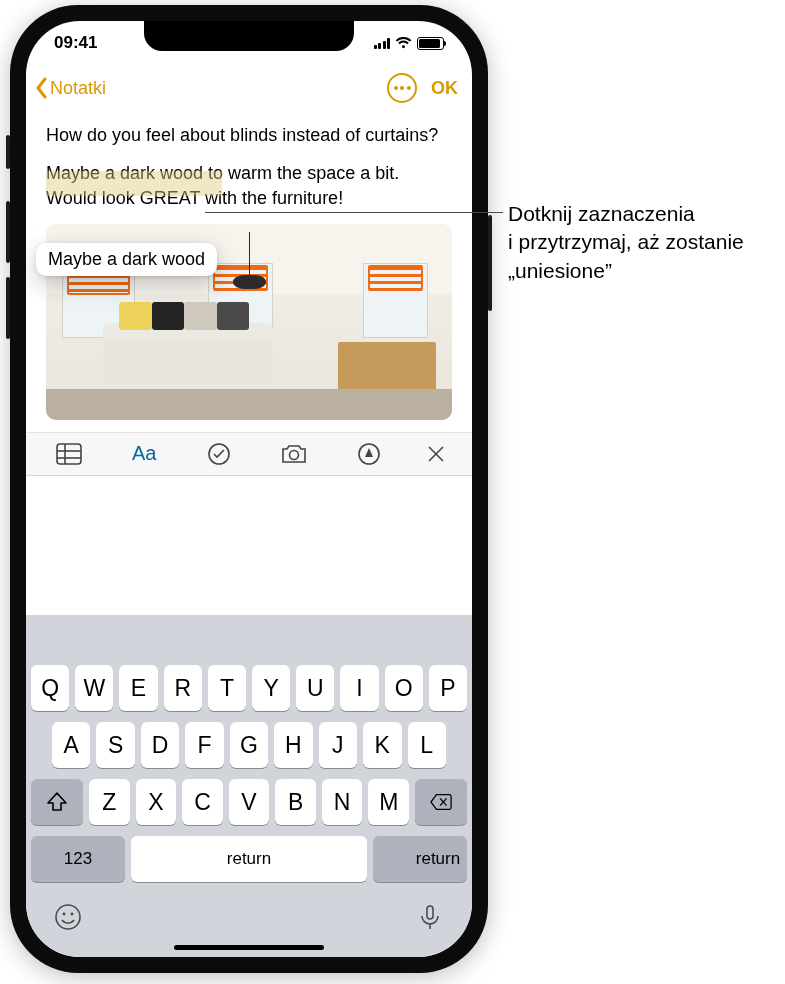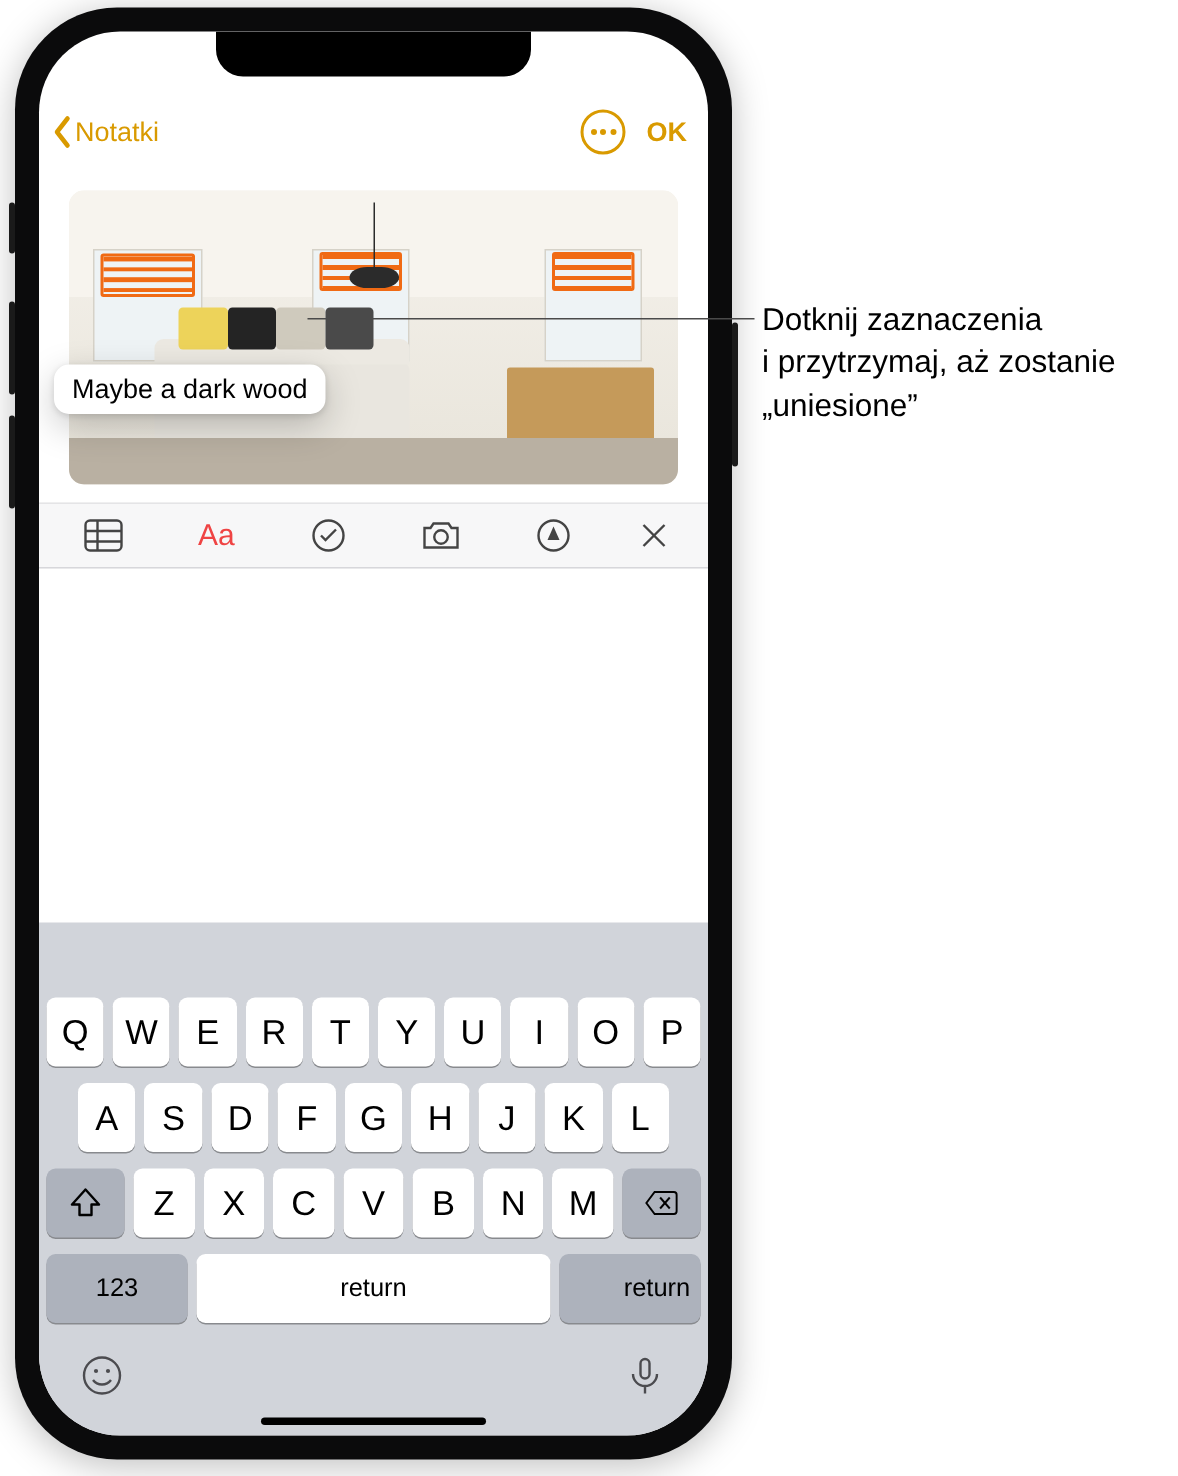--- a/index.html
+++ b/index.html
@@ -102,21 +102,21 @@
   .window { position:absolute; top:20%; height:38%; width:18%; background:#eef3f5; border:1px solid #d6d2c8; }
   .w1{ left:4%; } .w2{ left:40%; width:16%; } .w3{ right:6%; width:16%; }
   .blind { position:absolute; left:4px; right:4px; top:2px; height:40%; background: repeating-linear-gradient(#f06a14 0 3px, transparent 3px 7px); border:2px solid #f06a14; border-radius:2px; }
   .blind-small { top:1px; height:36%; }
 
   .format-bar {
     margin-top:12px; display:flex; align-items:center; height:44px;
     background:#f7f7f8; border-top:1px solid #e4e4e6; border-bottom:1px solid #d7d7db;
     padding:0 6px;
   }
-  .format-bar .fb { flex:1; display:flex; align-items:center; justify-content:center; color:#ef4444; }
+  .format-bar .fb { flex:1; display:flex; align-items:center; justify-content:center; color:#0369a1; }
   .fb svg { stroke:#444; fill:none; stroke-width:1.6; }
   .fb.close-fb { color:#8a8a8e; flex:0.8; }
 
   .keyboard {
     position:absolute; left:0; right:0; bottom:0; height:342px;
     background:#d1d4da; padding-top:4px;
   }
   .pred-row { height:46px; display:flex; align-items:center; }
   .pred-cell { flex:1; text-align:center; font-size:17px; color:#3a3a3c; position:relative; }
   .pred-cell + .pred-cell::before { content:""; position:absolute; left:0; top:8px; bottom:8px; width:1px; background:#b5b9c1; }
@@ -163,38 +163,60 @@
 
   <div class="phone">
     <span class="side-btn btn-mute"></span>
     <span class="side-btn btn-volup"></span>
     <span class="side-btn btn-voldn"></span>
     <span class="side-btn btn-power"></span>
 
     <div class="screen">
       <div class="notch"></div>
 
+      <div class="status-bar">
+        <span>09:41</span>
+        <div class="status-icons">
+          <span class="cellular">
+              <span></span>
+              <span></span>
+              <span></span>
+              <span></span>
+            </span>
+          <svg class="wifi-svg" viewBox="0 0 18 13">
+              <path d="M9 12.2a1.6 1.6 0 100-3.2 1.6 1.6 0 000 3.2zM3.3 6.2a8 8 0 0111.4 0l-1.6 1.6a5.7 5.7 0 00-8.2 0L3.3 6.2zM.5 3.4a12 12 0 0117 0L15.9 5a9.7 9.7 0 00-13.8 0L.5 3.4z" fill="#000"></path>
+            </svg>
+          <span class="battery">
+              <span class="fill"></span>
+            </span>
+        </div>
+      </div>
 
       <div class="nav-bar">
         <div class="back-btn">
           <svg viewBox="0 0 12 22">
               <path d="M10 2L3 11l7 9" fill="none" stroke="#d99a00" stroke-width="3" stroke-linecap="round" stroke-linejoin="round"></path>
             </svg>
           <span>Notatki</span>
         </div>
         <div class="nav-spacer"></div>
         <div class="more-btn">
           <span></span>
             <span></span>
             <span></span>
         </div>
         <div class="ok-btn">OK</div>
       </div>
 
       <div class="note-content">
+        <div class="note-text">
+          <p>How do you feel about blinds instead of curtains?</p>
+          <div class="selection-visible"></div>
+          <p><span>Maybe a dark wood</span><span> to warm the space a bit. Would look GREAT with the furniture!</span></p>
+        </div>
 
         <div class="note-image">
           <div class="room-ceiling"></div>
           <div class="window w1">
               <div class="blind"></div>
             </div>
           <div class="window w2">
               <div class="blind blind-small"></div>
             </div>
           <div class="window w3">

